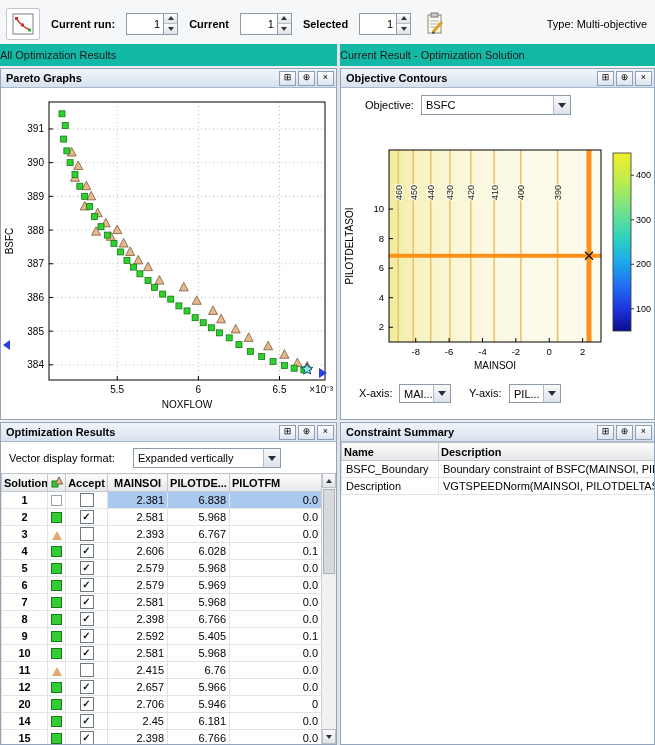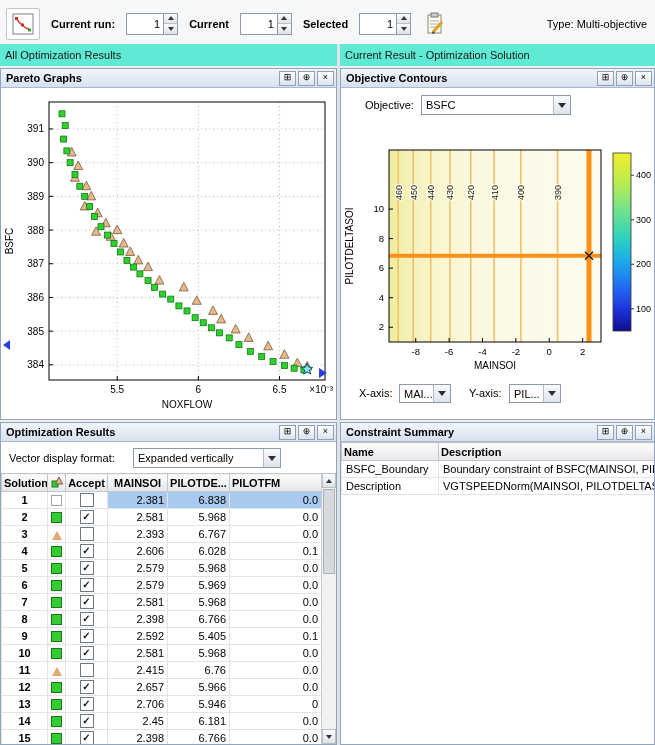--- a/index.html
+++ b/index.html
@@ -19,21 +19,21 @@
   .spin-btns{display:flex;flex-direction:column;width:15px;border:1px solid #8d9aa8;box-sizing:border-box;}
   .spin-up,.spin-down{flex:1;background:linear-gradient(#fcfcfc,#dfe3e8);
             display:flex;align-items:center;justify-content:center;}
   .spin-up{border-bottom:1px solid #b9c0c9;}
   .tri-u{width:0;height:0;border-left:3px solid transparent;border-right:3px solid transparent;border-bottom:4px solid #333;}
   .tri-d{width:0;height:0;border-left:3px solid transparent;border-right:3px solid transparent;border-top:4px solid #333;}
   .tri-dc{width:0;height:0;border-left:4px solid transparent;border-right:4px solid transparent;border-top:5px solid #26303a;}
   .tb-type{margin-left:auto;margin-right:8px;}
 
   
-  .pane-header{position:absolute;height:22px;line-height:22px;padding-left:5px;color:#1a1a1a;background:#5eead4;}
+  .pane-header{position:absolute;height:22px;line-height:22px;color:#1a1a1a;background:#14b8a6;}
   .vdivider{position:absolute;left:337px;top:44px;width:3px;height:701px;background:#dfe2e6;}
 
   
   .panel{position:absolute;background:#fff;border:1px solid #93a4b8;box-sizing:border-box;}
   .ptitle{height:19px;background:linear-gradient(#f2f6fb,#d7e1ef);border-bottom:1px solid #aab8cc;
           display:flex;align-items:center;padding:0 2px 0 5px;font-weight:bold;box-sizing:border-box;}
   .pbtns{margin-left:auto;display:flex;gap:2px;}
   .pbtn{width:15px;height:13px;border:1px solid #8fa0b5;background:linear-gradient(#ffffff,#dde4ef);
         font-size:9px;line-height:11px;text-align:center;font-weight:normal;cursor:default;}
   .pbody{position:relative;width:100%;height:calc(100% - 19px);overflow:hidden;background:#fff;}
@@ -547,21 +547,21 @@
                 <td class="c-sol">12</td>
                 <td class="c-mk"><span class="mk mk-square"></span></td>
                 <td>
                   <div class="cb">✓</div>
                 </td>
                 <td class="c-num">2.657</td>
                 <td class="c-num">5.966</td>
                 <td class="c-num">0.0</td>
               </tr>
               <tr>
-                <td class="c-sol">13</td>
+                <td class="c-sol">20</td>
                 <td class="c-mk"><span class="mk mk-square"></span></td>
                 <td>
                   <div class="cb">✓</div>
                 </td>
                 <td class="c-num">2.706</td>
                 <td class="c-num">5.946</td>
                 <td class="c-num">0</td>
               </tr>
               <tr>
                 <td class="c-sol">14</td>

